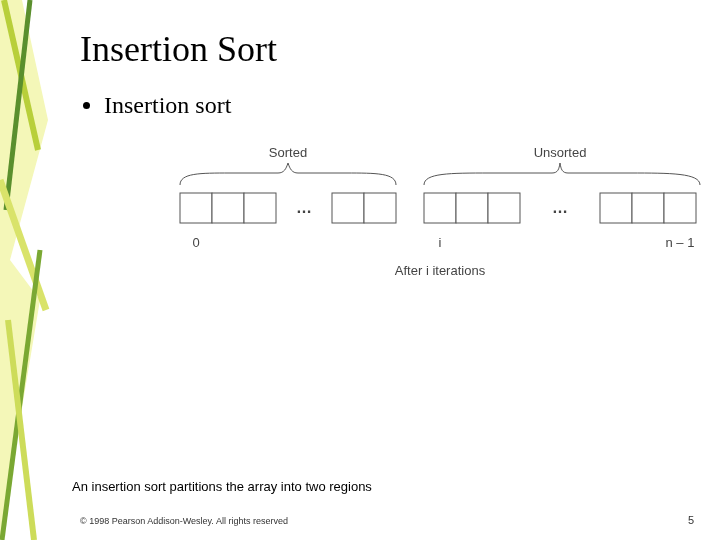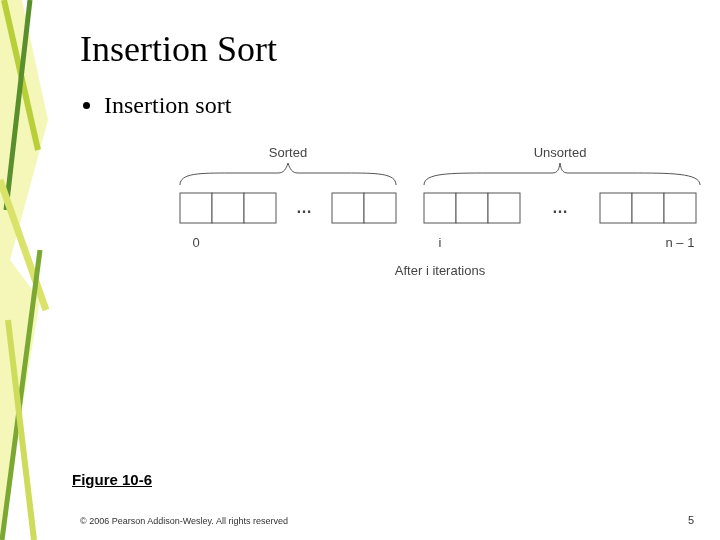--- a/index.html
+++ b/index.html
@@ -166,17 +166,17 @@
 
     <text class="dlabel" x="36" y="104" text-anchor="middle">0</text>
     <text class="dlabel" x="280" y="104" text-anchor="middle">i</text>
     <text class="dlabel" x="520" y="104" text-anchor="middle">n – 1</text>
 
     <text class="dlabel" x="280" y="132" text-anchor="middle">After i iterations</text>
   </svg>
 </div>
 
 <div class="fig-block">
-  <p class="fig-label">Figure 10-6</p>
+  <p class="fig-caption">An insertion sort partitions the array into two regions</p>
 </div>
 
-<div class="copyright">© 2006 Pearson Addison-Wesley. All rights reserved</div>
+<div class="copyright">© 1998 Pearson Addison-Wesley. All rights reserved</div>
 <div class="slidenum">5</div>
 
 </body></html>

